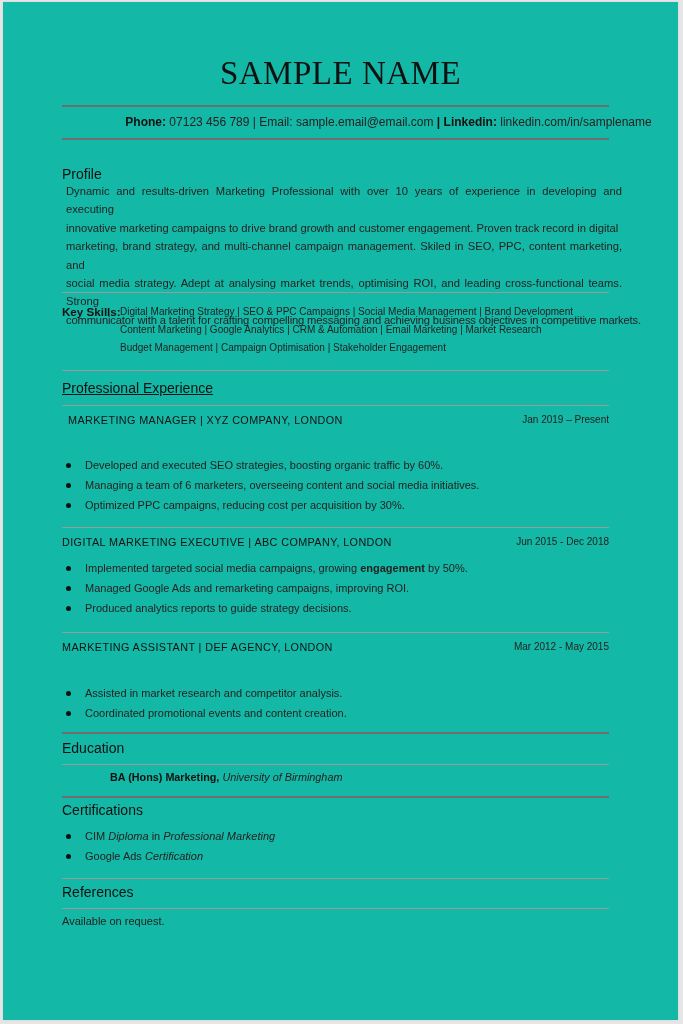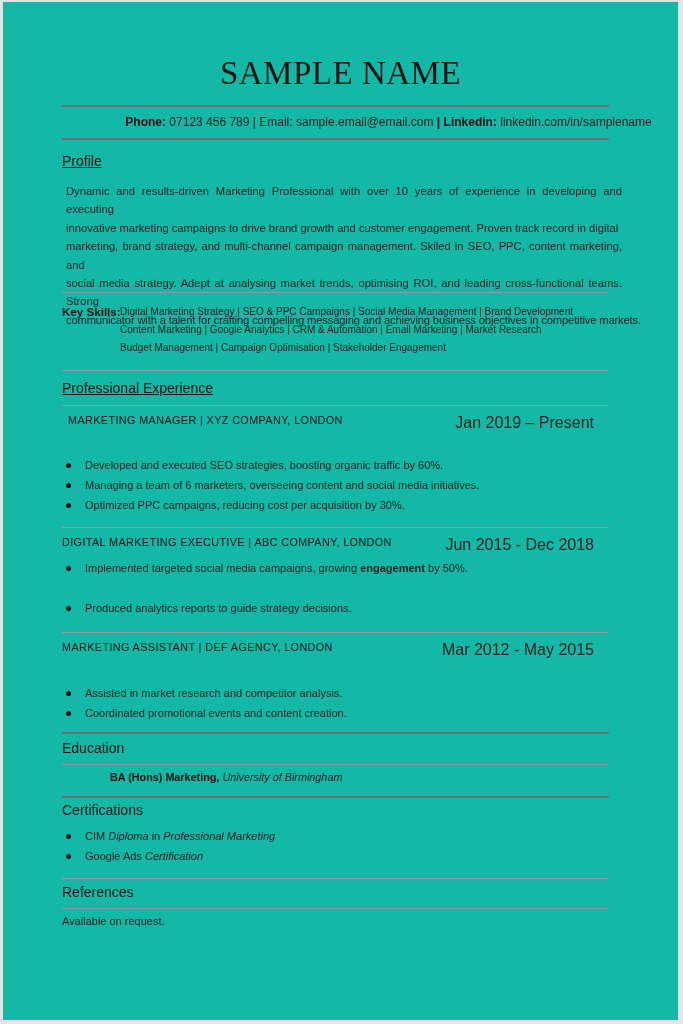--- a/index.html
+++ b/index.html
@@ -74,22 +74,22 @@
       white-space: nowrap;
     }
     .job-title {
       left: 59px;
       font-size: 10.8px;
       letter-spacing: 0.4px;
       color: #111;
       white-space: nowrap;
     }
     .job-date {
-      right: 84px;
-      font-size: 16px;
+      right: 69px;
+      font-size: 10px;
       color: #222;
       white-space: nowrap;
     }
     .bullet {
       left: 59px;
       font-size: 11px;
       color: #222;
       white-space: nowrap;
     }
     .bullet .dot {
@@ -129,21 +129,21 @@
     <span>07123 456 789</span>
     <span>|</span>
     <span>Email:</span>
     <span>sample.email@email.com</span>
     <b>|</b>
     <b>Linkedin:</b>
     <span>linkedin.com/in/samplename</span>
   </div>
   <div class="hline dark" style="top:136px;"></div>
 
-  <div class="abs sec-title" style="top:151px;text-decoration:underline;">Profile</div>
+  <div class="abs sec-title" style="top:164px;">Profile</div>
   <div class="abs para" style="top:180px;">
     <div>Dynamic and results-driven Marketing Professional with over 10 years of experience in developing and executing</div>
     <div>innovative marketing campaigns to drive brand growth and customer engagement. Proven track record in digital</div>
     <div>marketing, brand strategy, and multi-channel campaign management. Skiled in SEO, PPC, content marketing, and</div>
     <div>social media strategy. Adept at analysing market trends, optimising ROI, and leading cross-functional teams. Strong</div>
     <div style="white-space:nowrap; letter-spacing:-0.15px;">communicator with a talent for crafting compelling messaging and achieving business objectives in competitive markets.</div>
   </div>
   <div class="hline" style="top:290px;"></div>
 
   <div class="abs skills-label">Key Skills:</div>
@@ -158,20 +158,21 @@
   <div class="abs job-title" style="top:412px;padding-left:6px;">MARKETING MANAGER | XYZ COMPANY, LONDON</div>
   <div class="abs job-date" style="top:412px;">Jan 2019 – Present</div>
   <div class="abs bullet" style="top:457px;"><span class="dot"></span><span>Developed and executed SEO strategies, boosting organic traffic by 60%.</span></div>
   <div class="abs bullet" style="top:477px;"><span class="dot"></span><span>Managing a team of 6 marketers, overseeing content and social media initiatives.</span></div>
   <div class="abs bullet" style="top:497px;"><span class="dot"></span><span>Optimized PPC campaigns, reducing cost per acquisition by 30%.</span></div>
   <div class="hline" style="top:525px;"></div>
 
   <div class="abs job-title" style="top:534px;">DIGITAL MARKETING EXECUTIVE | ABC COMPANY, LONDON</div>
   <div class="abs job-date" style="top:534px;">Jun 2015 - Dec 2018</div>
   <div class="abs bullet" style="top:560px;"><span class="dot"></span><span>Implemented targeted social media campaigns, growing</span> <b>engagement</b> <span>by 50%.</span></div>
+  <div class="abs bullet" style="top:580px;"><span class="dot"></span><span>Managed Google Ads and remarketing campaigns, improving ROI.</span></div>
   <div class="abs bullet" style="top:600px;"><span class="dot"></span><span>Produced analytics reports to guide strategy decisions.</span></div>
   <div class="hline" style="top:630px;"></div>
 
   <div class="abs job-title" style="top:639px;">MARKETING ASSISTANT | DEF AGENCY, LONDON</div>
   <div class="abs job-date" style="top:639px;">Mar 2012 - May 2015</div>
   <div class="abs bullet" style="top:685px;"><span class="dot"></span><span>Assisted in market research and competitor analysis.</span></div>
   <div class="abs bullet" style="top:705px;"><span class="dot"></span><span>Coordinated promotional events and content creation.</span></div>
   <div class="hline dark" style="top:730px;"></div>
 
   <div class="abs sec-title" style="top:738px;">Education</div>

